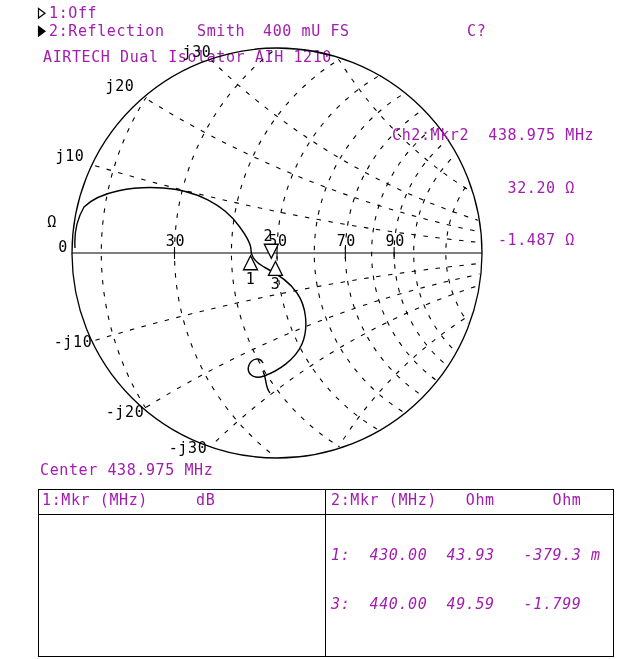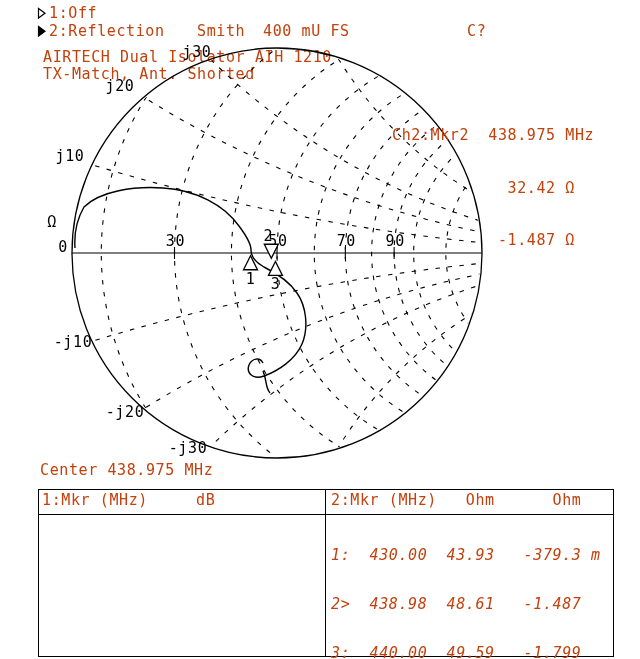--- a/index.html
+++ b/index.html
@@ -1,18 +1,18 @@
 <!DOCTYPE html>
 <html><head>
 <meta charset="utf-8">
 <style>
   html,body{margin:0;padding:0;background:#fff;}
   .screen{position:relative;width:640px;height:659px;background:#fff;overflow:hidden;
           font-family:"DejaVu Sans Mono","Liberation Mono",monospace;
-          font-size:15px;line-height:15px;letter-spacing:0.6px;color:#c2410c;}
+          font-size:15px;line-height:15px;letter-spacing:0.6px;color:#a21caf;}
   .t{position:absolute;white-space:pre;}
   .ind{position:absolute;}
   .tbl-outer{position:absolute;left:38px;top:489px;width:574px;height:166px;border:1px solid #000;}
   .tbl-divider{position:absolute;left:325px;top:489px;width:1px;height:167px;background:#000;}
   .tbl-hsep{position:absolute;left:38px;top:514px;width:575px;height:1px;background:#000;}
   svg.chart{position:absolute;left:0;top:0;}
   svg.chart text{font-family:"DejaVu Sans Mono","Liberation Mono",monospace;
                  font-size:15px;letter-spacing:0.6px;fill:#000;}
   .rows div{height:19px;font-style:italic;}
 </style>
@@ -28,21 +28,20 @@
 
   <svg class="ind" style="left:37px;top:25px" width="10" height="13">
     <polygon points="1.5,1.5 1.5,11 8,6.2" fill="#000" stroke="#000" stroke-width="1.2"></polygon>
   </svg>
   <div class="t" style="left:49px;top:24px">2:Reflection</div>
   <div class="t" style="left:197px;top:24px">Smith</div>
   <div class="t" style="left:263px;top:24px">400 mU FS</div>
   <div class="t" style="left:467px;top:24px">C?</div>
 
   <div class="t" style="left:43px;top:50px">AIRTECH Dual Isolator AIH 1210</div>
-  <div class="t" style="left:43px;top:67px">TX-Match, Ant. Shorted</div>
 
   <svg class="chart" width="640" height="659">
     <defs>
         <clipPath id="rimclip">
           <circle cx="277" cy="253" r="203.5"></circle>
         </clipPath>
       </defs>
     <g id="grid-arcs" clip-path="url(#rimclip)" fill="none" stroke="#000" stroke-width="1.1" stroke-dasharray="4.5 7.5">
         <circle cx="394.14285714285717" cy="253" r="292.8571428571429"></circle>
         <circle cx="430.75" cy="253" r="256.25"></circle>
@@ -101,30 +100,29 @@
         <text x="250.51185510359693" y="283.7625886655936" text-anchor="middle">1</text>
         <polygon points="271.31519172802757,258.2683633495632 264.31519172802757,244.26836334956317 278.31519172802757,244.26836334956317" fill="#fff" stroke="#000" stroke-width="1.3"></polygon>
         <text x="268.31519172802757" y="241.26836334956317" text-anchor="middle">2</text>
         <polygon points="275.4463737378668,261.4343304914708 268.4463737378668,275.4343304914708 282.4463737378668,275.4343304914708" fill="#fff" stroke="#000" stroke-width="1.3"></polygon>
         <text x="275.4463737378668" y="289.4343304914708" text-anchor="middle">3</text>
       </g>
   </svg>
 
   <div class="t" style="left:392px;top:92px;line-height:17.5px">
     <div>Ch2:Mkr2  438.975 MHz</div>
-    <div>            32.42 Ω</div>
+    <div>            32.20 Ω</div>
     <div>           -1.487 Ω</div>
   </div>
 
   <div class="t" style="left:40px;top:463px">Center 438.975 MHz</div>
 
   <div class="tbl-outer"></div>
   <div class="tbl-divider"></div>
   <div class="tbl-hsep"></div>
   <div class="t" style="left:42px;top:493px">1:Mkr (MHz)     dB</div>
   <div class="t" style="left:331px;top:493px">2:Mkr (MHz)   Ohm      Ohm</div>
   <div class="t rows" style="left:331px;top:518px">
     <div>1:  430.00  43.93   -379.3 m</div>
-    <div>2&gt;  438.98  48.61   -1.487</div>
     <div>3:  440.00  49.59   -1.799</div>
   </div>
 
 </div>
 
 </body></html>

